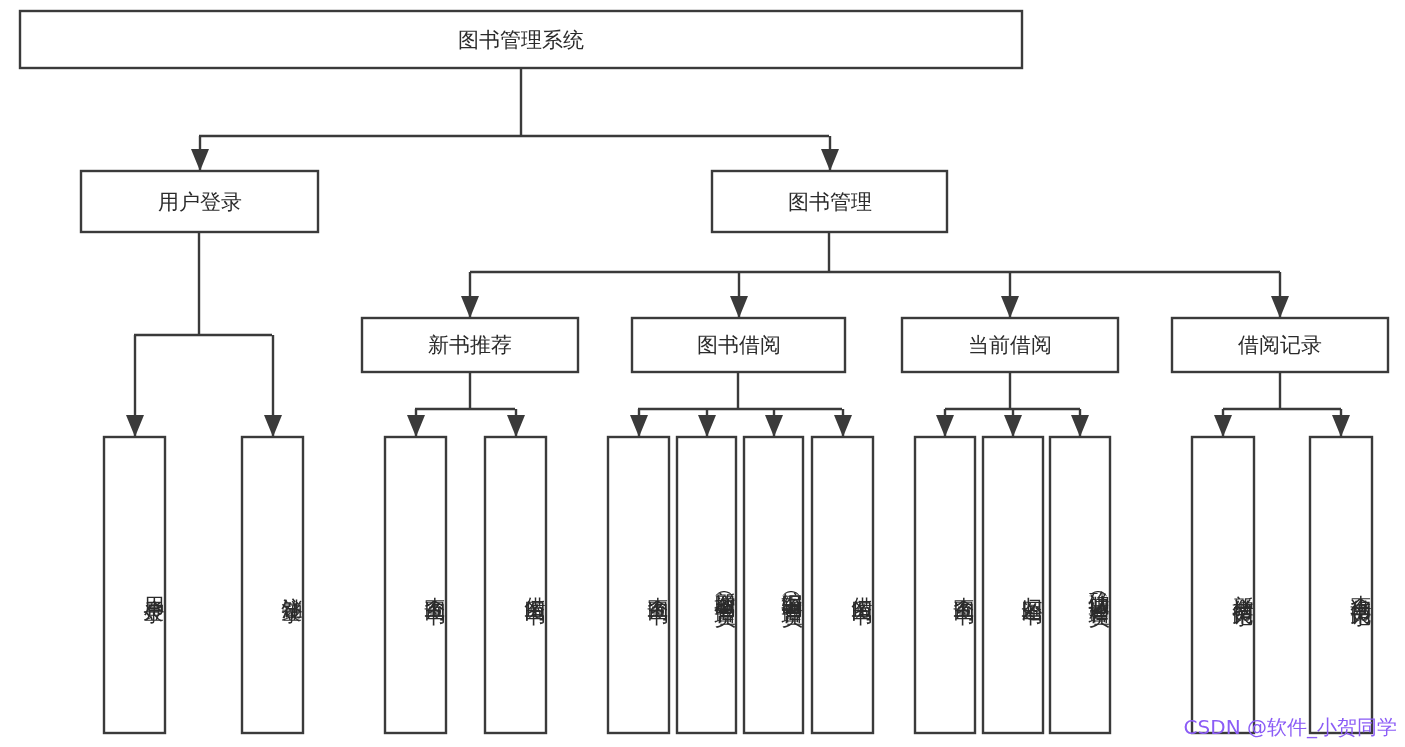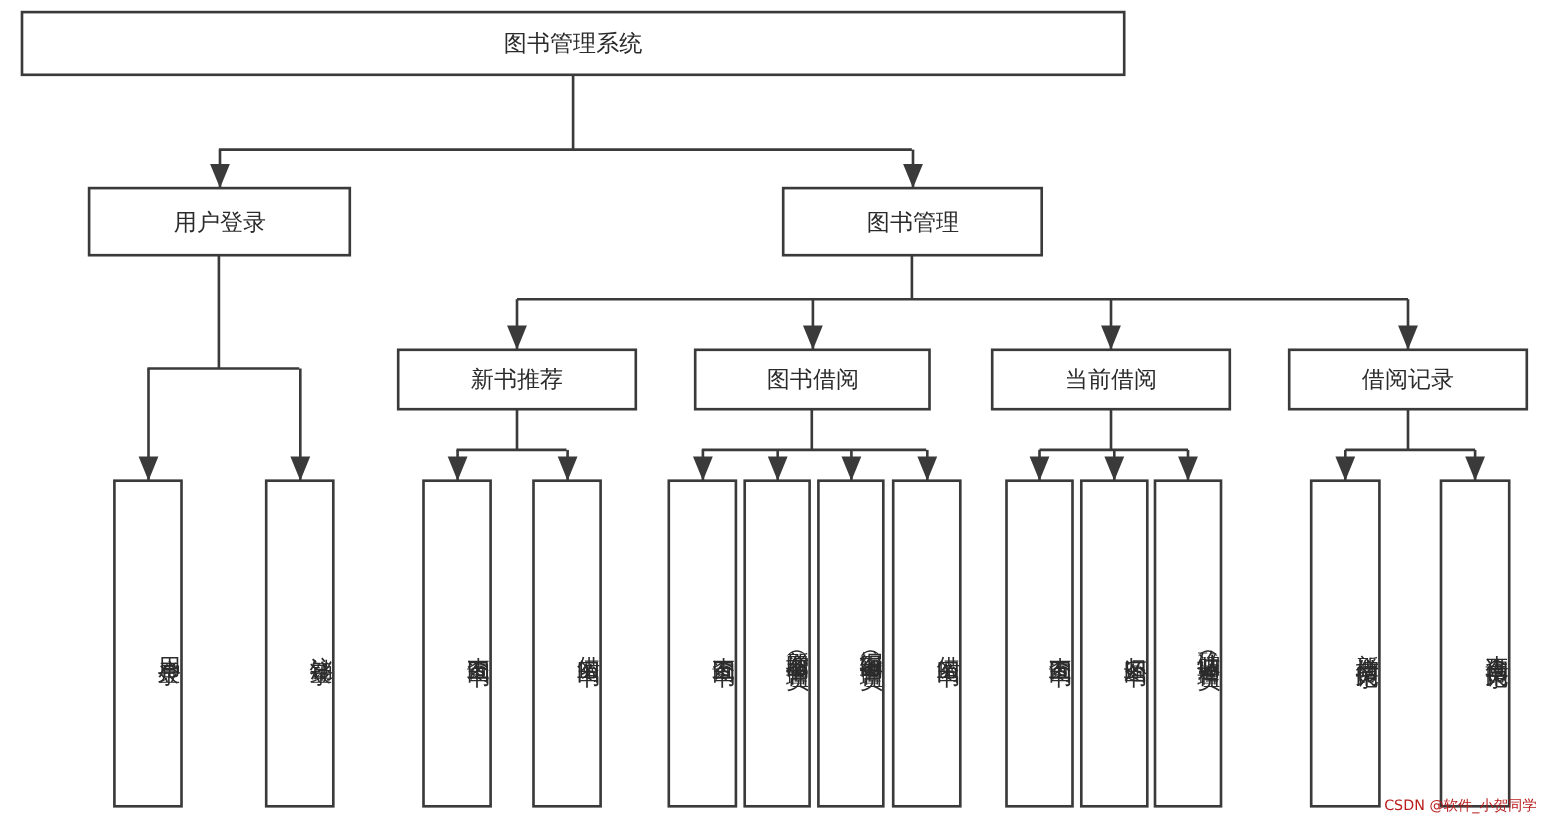--- a/index.html
+++ b/index.html
@@ -64,22 +64,22 @@
     text-align: center;
     white-space: nowrap;
     user-select: none;
     pointer-events: none;
   }
   .watermark {
     position: absolute;
     right: 8px;
     bottom: 6px;
     font-family: "DejaVu Sans", "Liberation Sans", sans-serif;
-    font-size: 13px;
-    color: #b91c1c;
+    font-size: 20px;
+    color: #8b5cf6;
     white-space: nowrap;
     user-select: none;
   }
 </style>
 </head>
 <body>
 
 <div id="diagram-root">
 
   <svg class="diagram-canvas" id="diagram-canvas" viewBox="0 0 1405 747" xmlns="http://www.w3.org/2000/svg">

